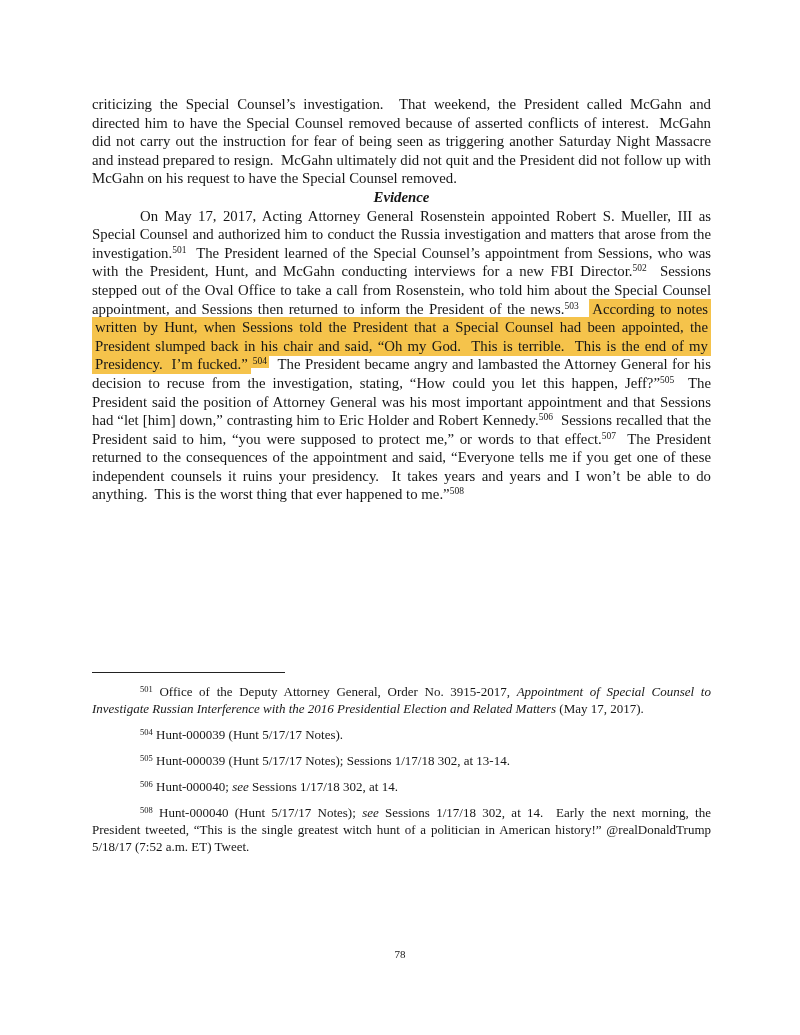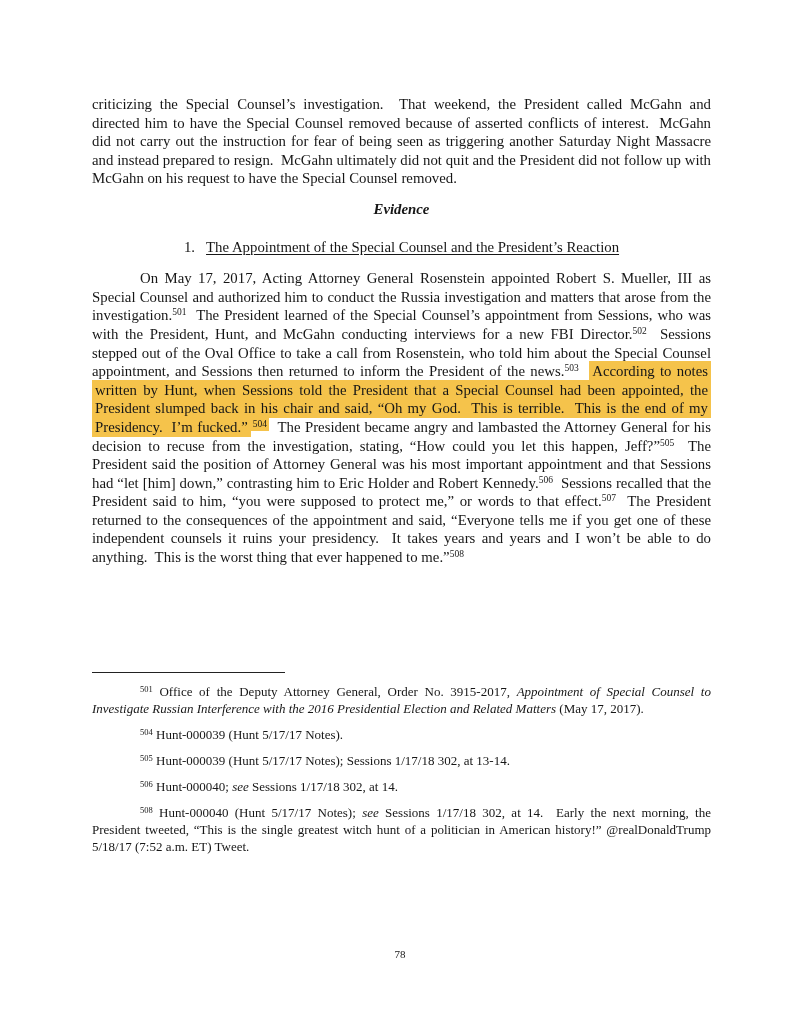--- a/index.html
+++ b/index.html
@@ -19,21 +19,21 @@
     top: 95px;
     width: 619px;
   }
   p.body {
     font-size: 14.8px;
     line-height: 18.6px;
     text-align: justify;
   }
   .indent { text-indent: 48px; }
   .evidence-heading {
-    margin-top: 12px;
+    margin-top: 0;
     font-size: 14.8px;
     line-height: 18.6px;
     text-align: center;
     font-weight: bold;
     font-style: italic;
   }
   .section-heading {
     margin-top: 19px;
     margin-bottom: 13px;
     font-size: 14.8px;
@@ -89,23 +89,20 @@
 </head>
 <body>
 
 <div class="page" style="background: rgb(255, 255, 255); color: rgb(22, 22, 22);">
 
   <div class="content">
     <p class="body">criticizing the Special Counsel’s investigation.&nbsp; That weekend, the President called McGahn and directed him to have the Special Counsel removed because of asserted conflicts of interest.&nbsp; McGahn did not carry out the instruction for fear of being seen as triggering another Saturday Night Massacre and instead prepared to resign.&nbsp; McGahn ultimately did not quit and the President did not follow up with McGahn on his request to have the Special Counsel removed.</p>
 
     <p class="evidence-heading">Evidence</p>
 
-    <p class="section-heading">
-      <span class="section-number">1.</span><span class="underlined">The Appointment of the Special Counsel and the President’s Reaction</span>
-    </p>
 
     <p class="body indent"><span>On May 17, 2017, Acting Attorney General Rosenstein appointed Robert S. Mueller, III as Special Counsel and authorized him to conduct the Russia investigation and matters that arose from the investigation.</span><sup>501</sup><span>&nbsp; The President learned of the Special Counsel’s appointment from Sessions, who was with the President, Hunt, and McGahn conducting interviews for a new FBI Director.</span><sup>502</sup><span>&nbsp; Sessions stepped out of the Oval Office to take a call from Rosenstein, who told him about the Special Counsel appointment, and Sessions then returned to inform the President of the news.</span><sup>503</sup><span>&nbsp; </span><span class="hl">According to notes written by Hunt, when Sessions told the President that a Special Counsel had been appointed, the President slumped back in his chair and said, “Oh my God.&nbsp; This is terrible.&nbsp; This is the end of my Presidency.&nbsp; I’m fucked.”</span><sup class="hl">504</sup><span>&nbsp; The President became angry and lambasted the Attorney General for his decision to recuse from the investigation, stating, “How could you let this happen, Jeff?”</span><sup>505</sup><span>&nbsp; The President said the position of Attorney General was his most important appointment and that Sessions had “let [him] down,” contrasting him to Eric Holder and Robert Kennedy.</span><sup>506</sup><span>&nbsp; Sessions recalled that the President said to him, “you were supposed to protect me,” or words to that effect.</span><sup>507</sup><span>&nbsp; The President returned to the consequences of the appointment and said, “Everyone tells me if you get one of these independent counsels it ruins your presidency.&nbsp; It takes years and years and I won’t be able to do anything.&nbsp; This is the worst thing that ever happened to me.”</span><sup>508</sup></p>
   </div>
 
   <div class="footnotes">
     <div class="fn-rule"></div>
     <p class="fn"><sup>501</sup><span> Office of the Deputy Attorney General, Order No. 3915-2017, </span><span class="i">Appointment of Special Counsel to Investigate Russian Interference with the 2016 Presidential Election and Related Matters</span><span> (May 17, 2017).</span></p>
     <p class="fn"><sup>504</sup><span> Hunt-000039 (Hunt 5/17/17 Notes).</span></p>
     <p class="fn"><sup>505</sup><span> Hunt-000039 (Hunt 5/17/17 Notes); Sessions 1/17/18 302, at 13-14.</span></p>
     <p class="fn"><sup>506</sup><span> Hunt-000040; </span><span class="i">see</span><span> Sessions 1/17/18 302, at 14.</span></p>

